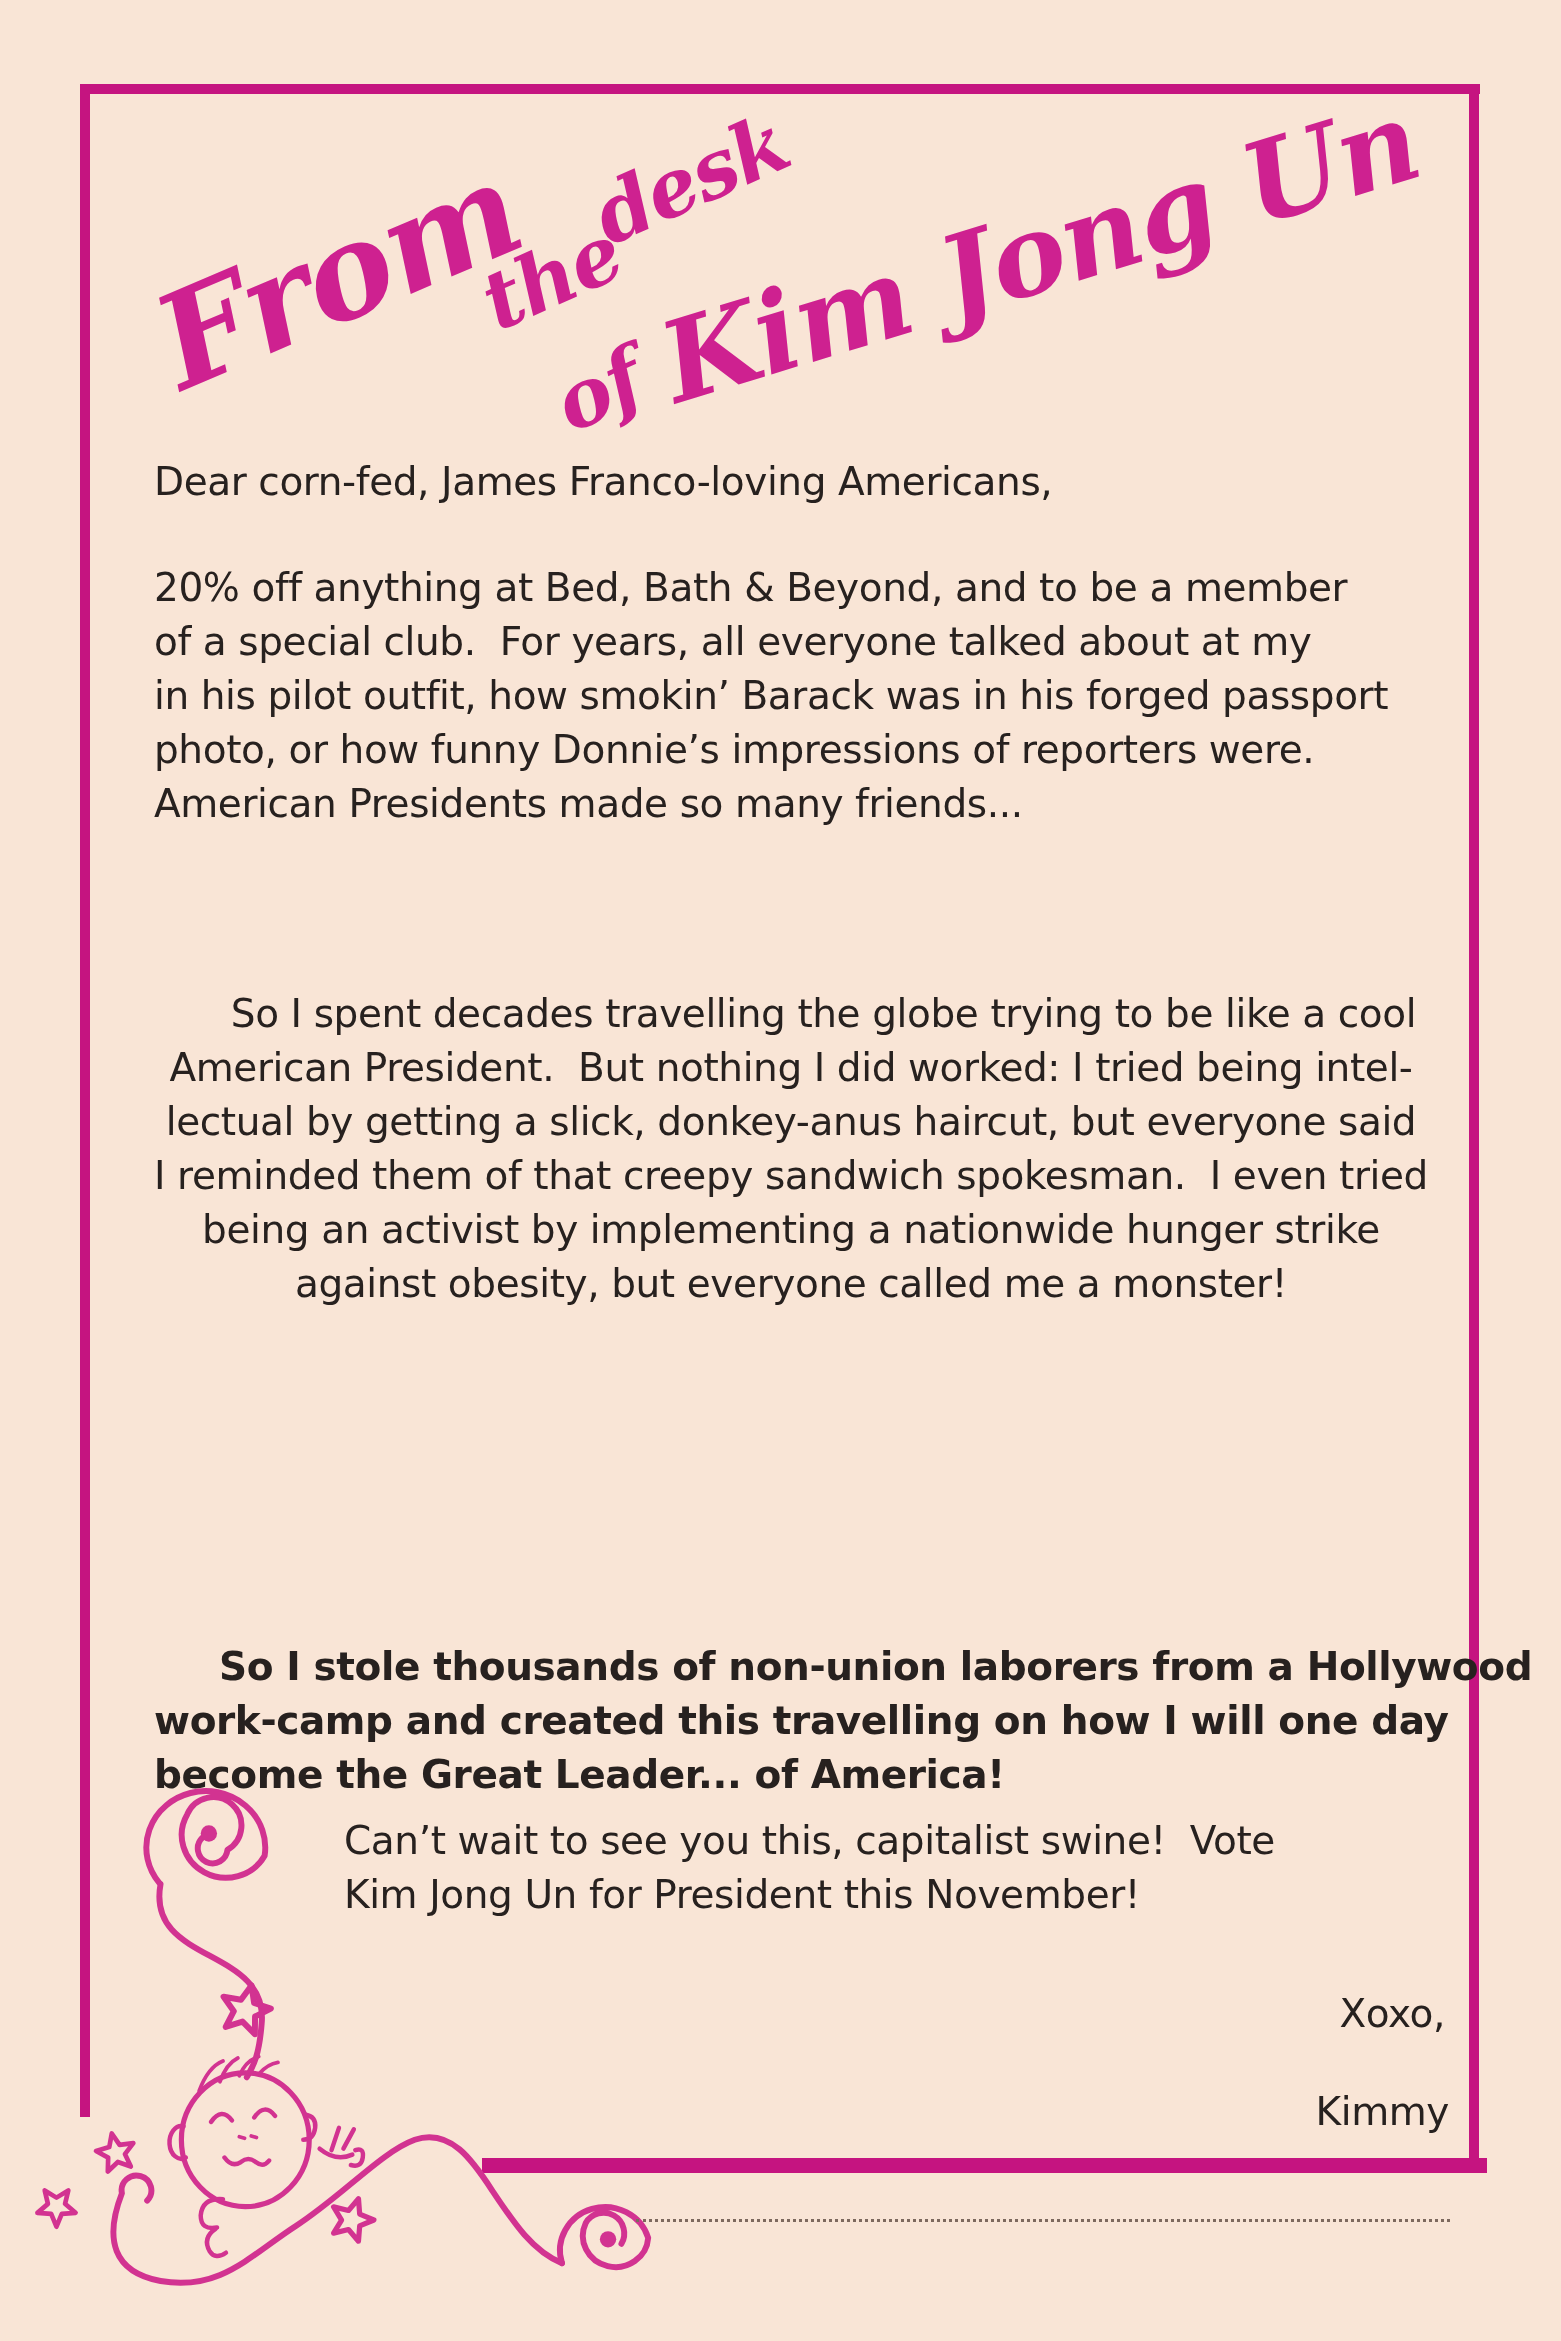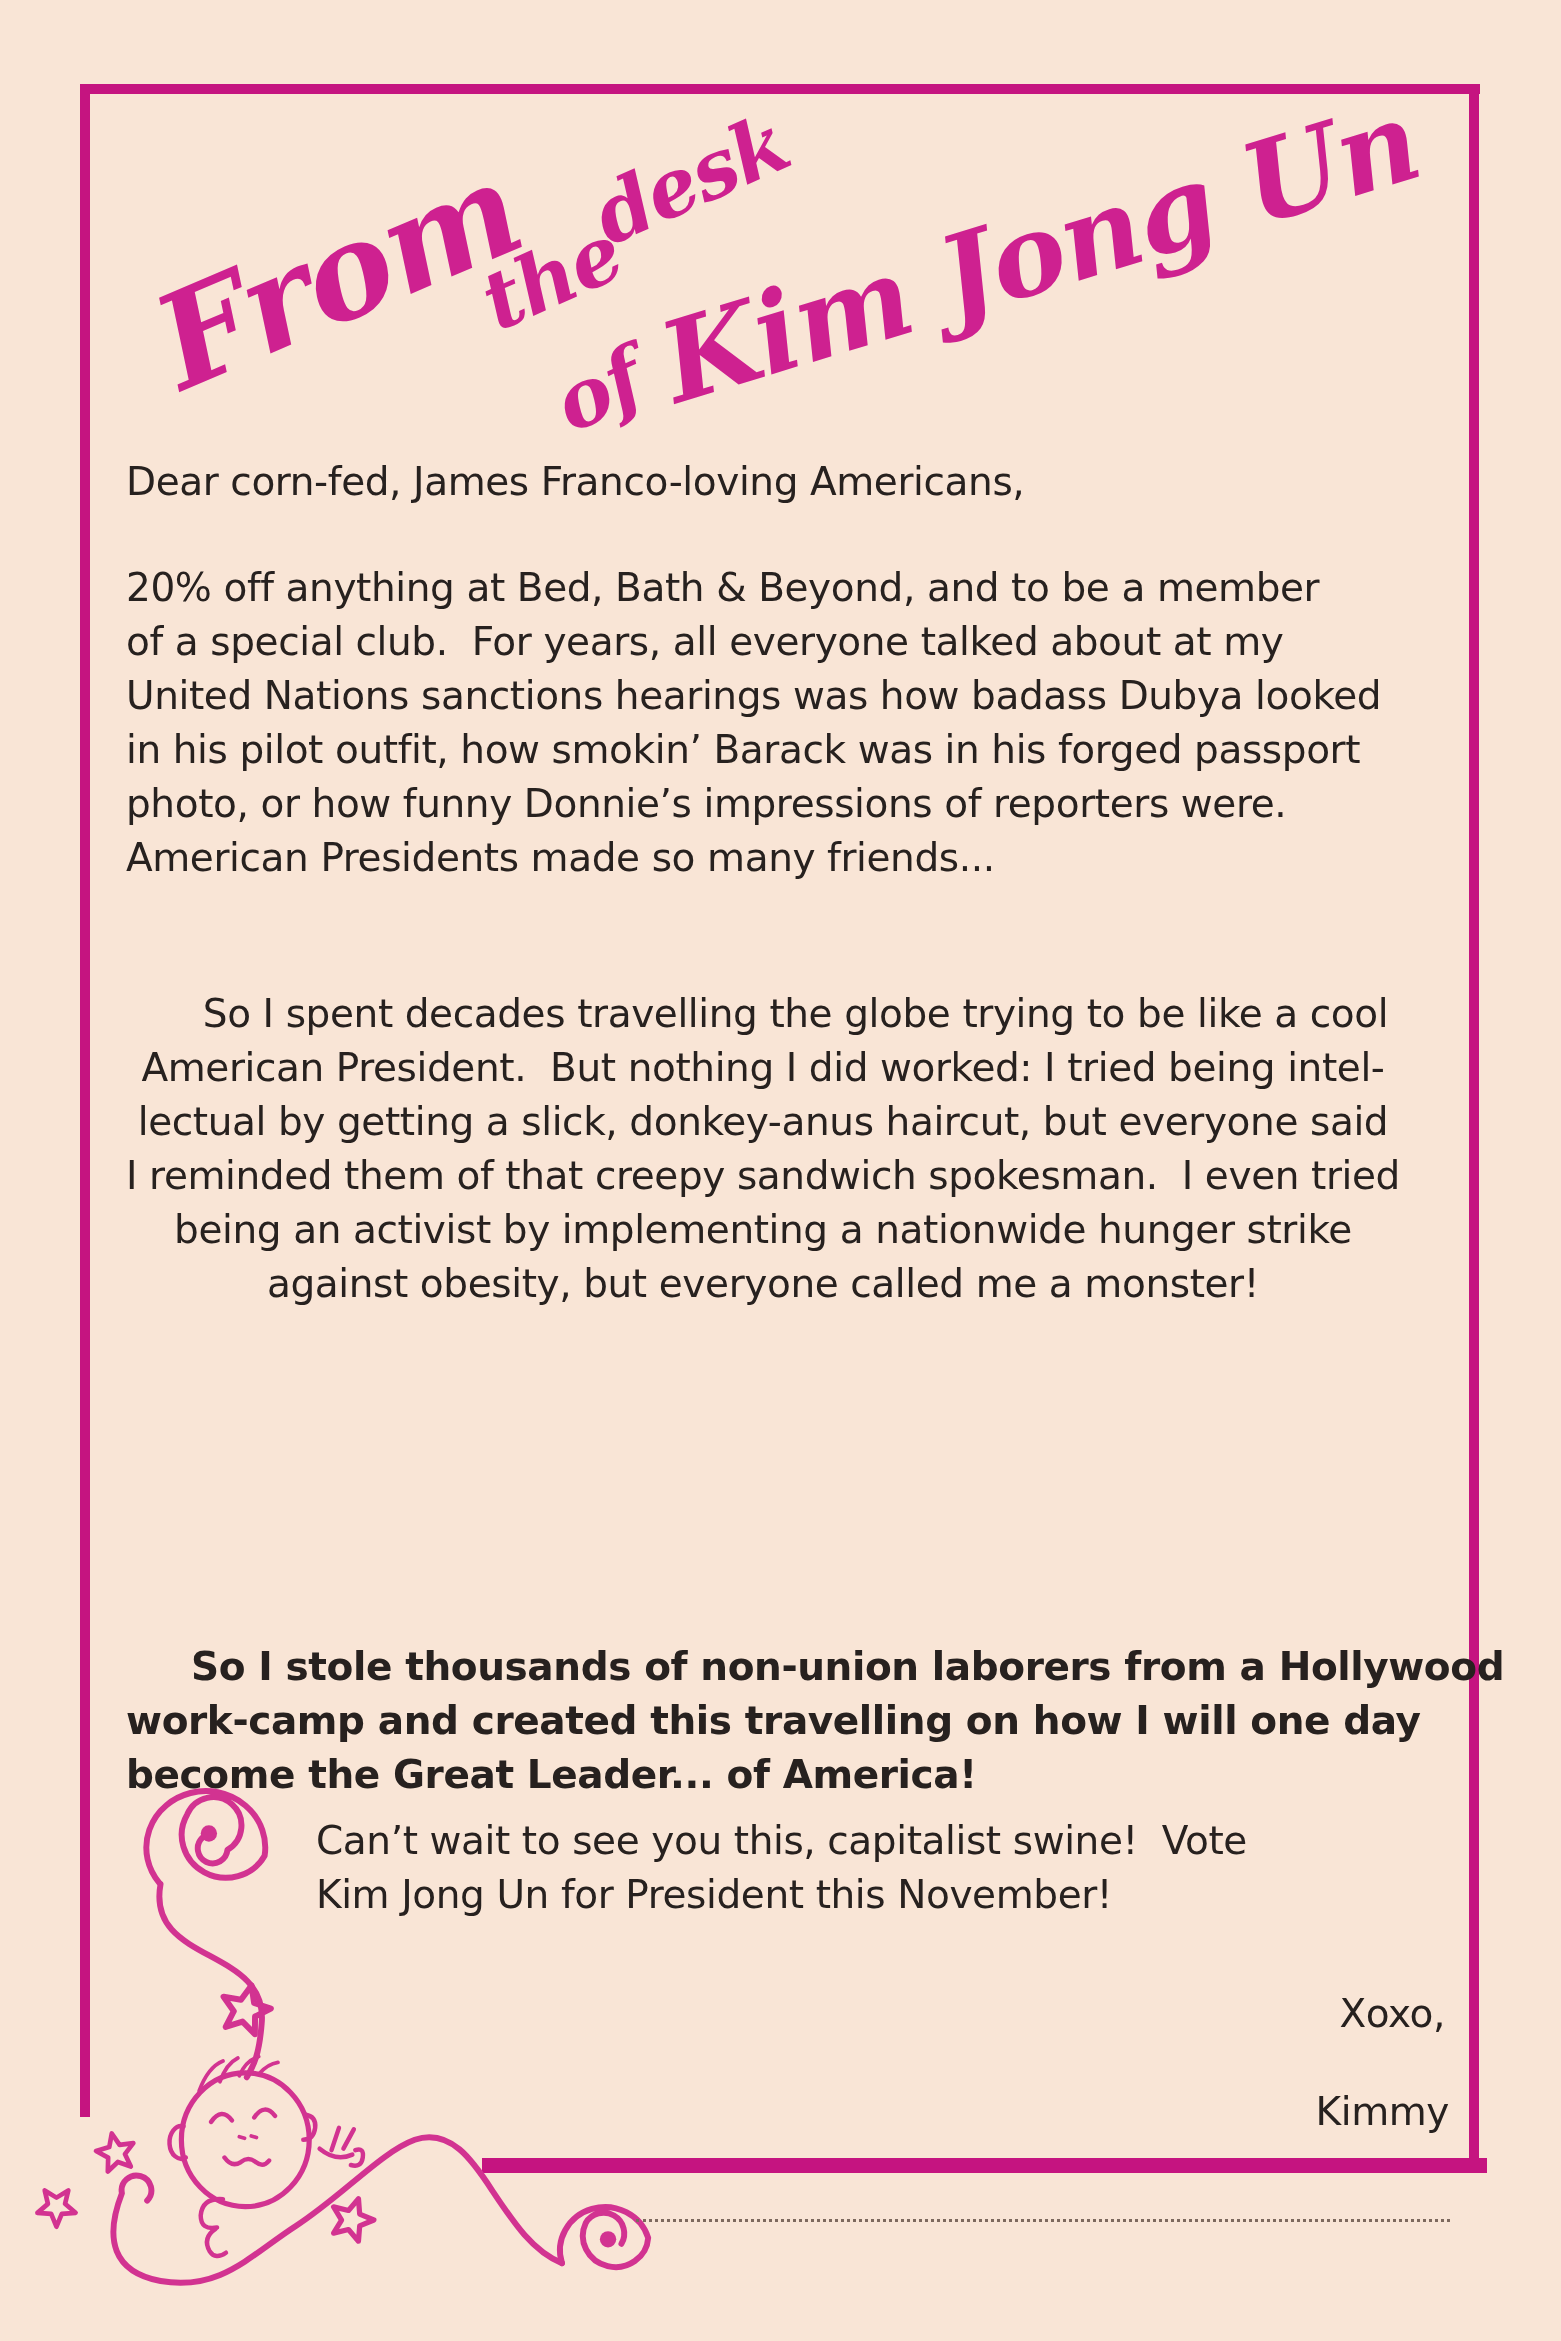--- a/index.html
+++ b/index.html
@@ -22,21 +22,21 @@
   .header-svg text{
     fill:var(--script-pink,#ce2190);
     font-family:"DejaVu Serif",serif;
     font-style:italic;font-weight:bold;
     letter-spacing:-2px;
   }
   .w-from{font-size:175px;}
   .w-the,.w-desk,.w-of{font-size:108px;}
   .w-name{font-size:150px;}
   
-  .line{white-space:pre;font-size:39px;line-height:54px;letter-spacing:-0.4px;}
+  .line{white-space:pre;font-size:39px;line-height:54px;letter-spacing:-0.4px;margin-left:28px;}
   .salutation{position:absolute;left:126px;top:455px;}
   .para{position:absolute;left:126px;}
   .p1{top:561px;} .p2{top:987px;text-align:center;} .p3{top:1360px;} .p4{top:1640px;font-weight:bold;}
   .indent{text-indent:65px;}
   .closing{position:absolute;left:316px;top:1814px;}
   .signoff{position:absolute;right:116px;top:1987px;}
   .signature{position:absolute;right:112px;top:2085px;}
   
   .doodle{position:absolute;left:0;top:1710px;width:1561px;height:632px;overflow:visible;}
   .doodle .stroke{stroke:var(--doodle-pink,#d23391);fill:none;stroke-linecap:round;stroke-linejoin:round;}
@@ -61,21 +61,20 @@
     <text class="w-desk" transform="translate(680,200) rotate(-24)">desk</text>
     <text class="w-of" transform="translate(628,452) rotate(-24)">of</text>
     <text class="w-name" transform="translate(770,412) rotate(-17)">Kim Jong Un</text>
   </svg>
 
   <div class="line salutation">Dear corn-fed, James Franco-loving Americans,</div>
 
   <div class="para p1">
     <div class="line">20% off anything at Bed, Bath &amp; Beyond, and to be a member</div>
     <div class="line">of a special club.  For years, all everyone talked about at my</div>
-    <div class="line">United Nations sanctions hearings was how badass Dubya looked</div>
     <div class="line">in his pilot outfit, how smokin’ Barack was in his forged passport</div>
     <div class="line">photo, or how funny Donnie’s impressions of reporters were.</div>
     <div class="line">American Presidents made so many friends...</div>
   </div>
 
   <div class="para p2">
     <div class="line indent">So I spent decades travelling the globe trying to be like a cool</div>
     <div class="line">American President.  But nothing I did worked: I tried being intel-</div>
     <div class="line">lectual by getting a slick, donkey-anus haircut, but everyone said</div>
     <div class="line">I reminded them of that creepy sandwich spokesman.  I even tried</div>

